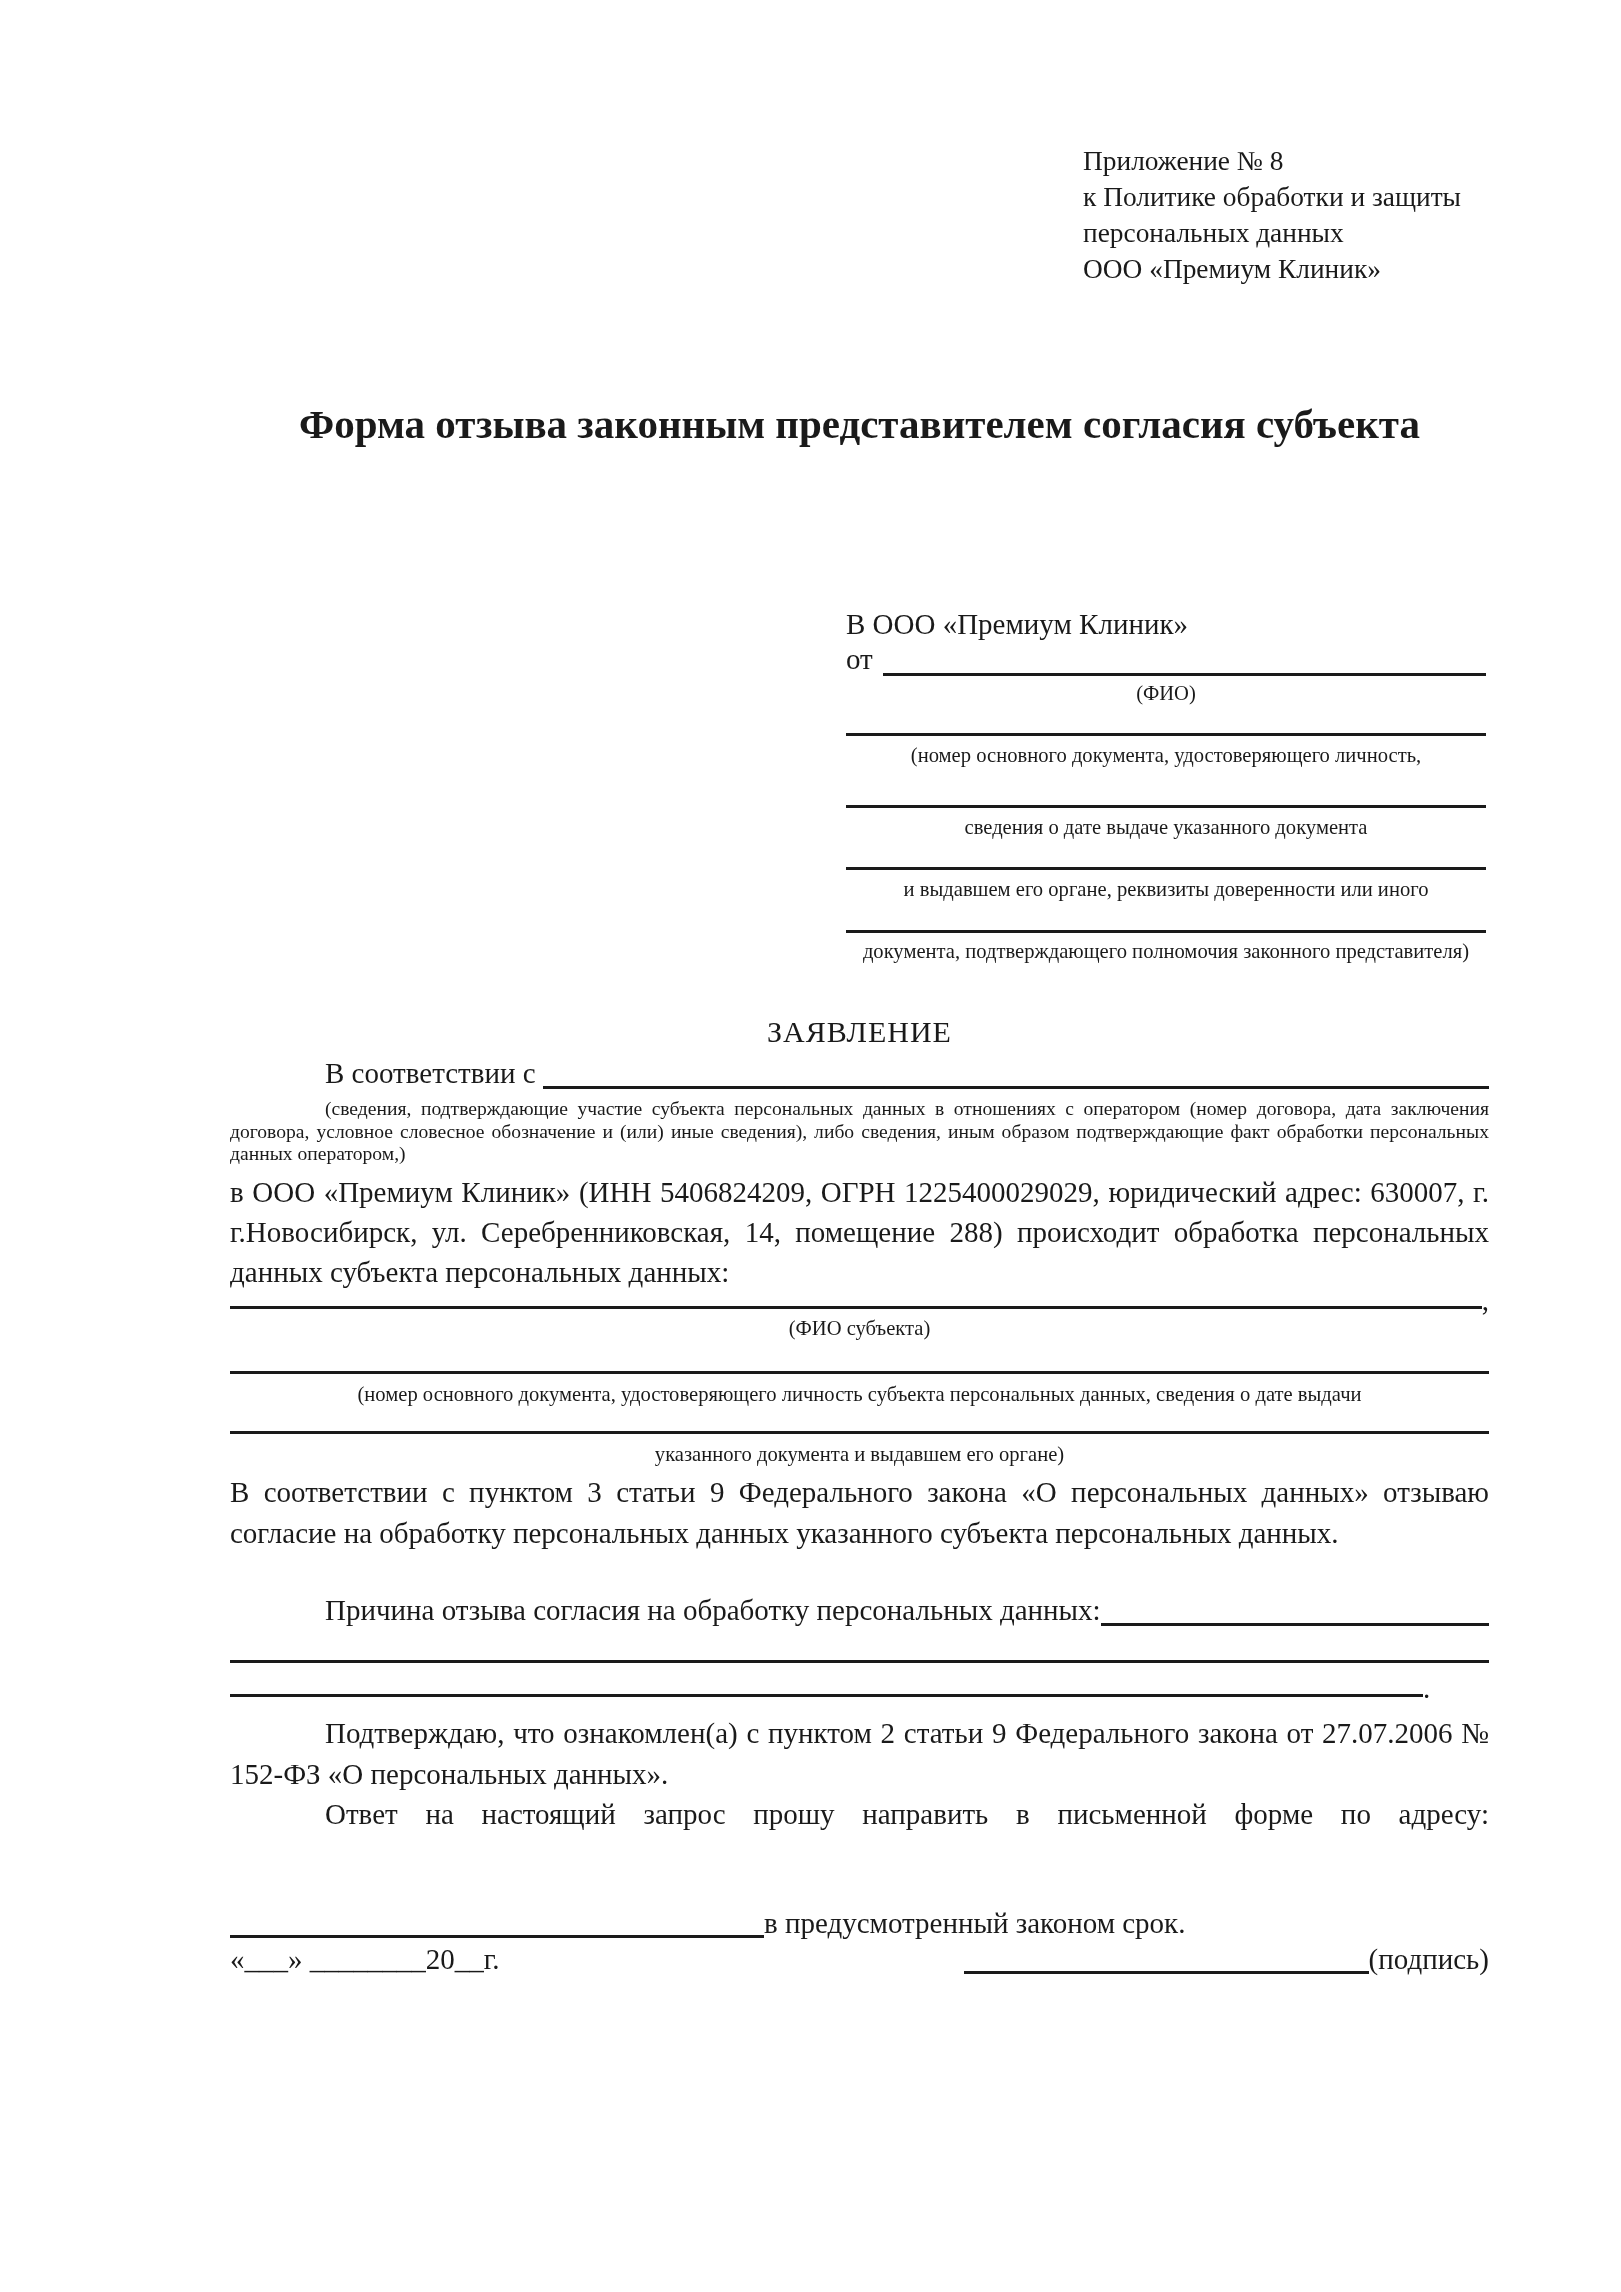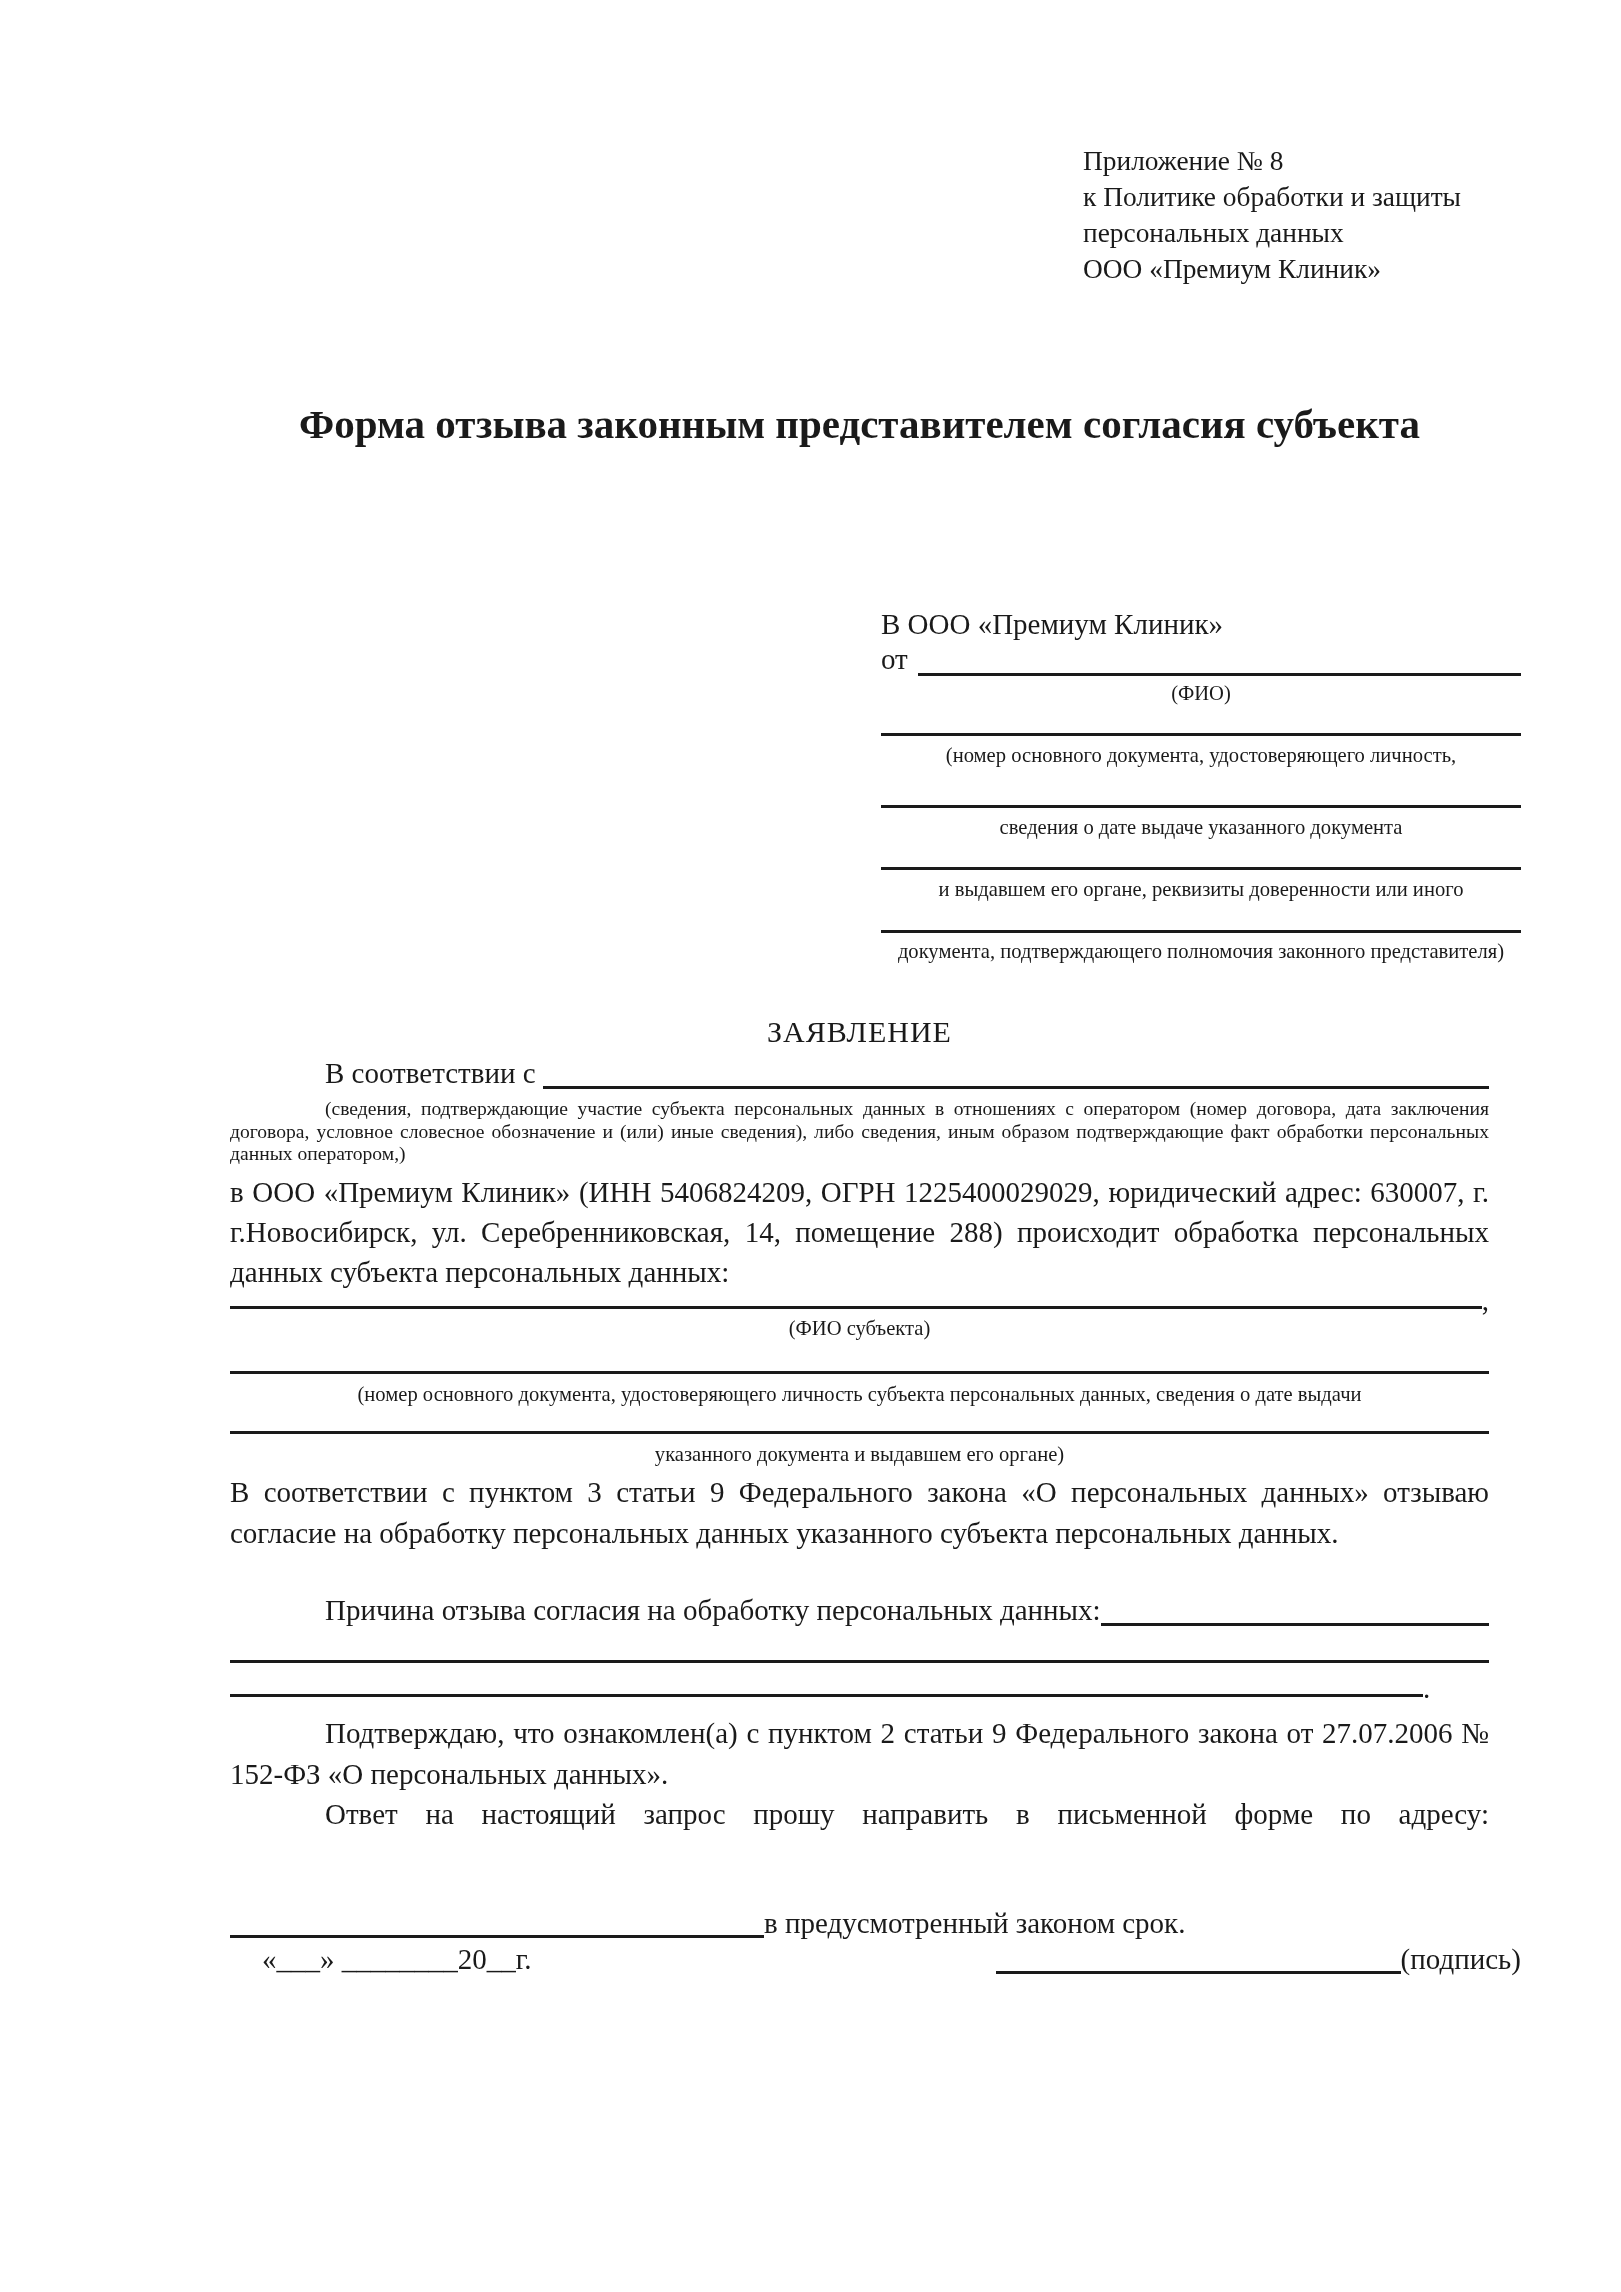--- a/index.html
+++ b/index.html
@@ -12,21 +12,21 @@
   .uline { border-bottom:3.9px solid #1a1a1a; }
   .cap { font-size:20.6px; line-height:23.5px; text-align:center; }
 
   .annex { position:absolute; left:1083px; top:143px; font-size:27.4px; line-height:36px; }
 
   .title {
     position:absolute; left:230px; top:400px; width:1259px;
     text-align:center; font-weight:bold; font-size:41px; line-height:49px;
   }
 
-  .recipient { position:absolute; left:881px; top:606px; width:640px; }
+  .recipient { position:absolute; left:846px; top:606px; width:640px; }
   .r-to { font-size:29px; line-height:37px; white-space:nowrap; }
   .r-from { display:flex; height:33px; gap:9.8px; }
   .recipient .cap.fio { margin-top:5.9px; }
   .fgroup .uline.g1 { margin-top:27.4px; }
   .fgroup .uline.g2 { margin-top:38px; }
   .fgroup .uline.g3 { margin-top:28px; }
   .fgroup .uline.g4 { margin-top:28px; }
   .fgroup .cap { margin-top:7.8px; }
 
   .zayav { position:absolute; left:230px; top:1015px; width:1259px; text-align:center; font-size:30px; letter-spacing:1px; }
@@ -51,21 +51,21 @@
   .reason3-row { position:absolute; left:230px; top:1666px; width:1259px; height:31px; display:flex; }
   .reason3-row .r3fill { width:1193px; border-bottom:3.9px solid #1a1a1a; }
   .reason3-row .period { align-self:flex-end; line-height:0.55; }
 
   .confirm-para { position:absolute; left:230px; top:1713px; width:1259px; line-height:41px; text-align:justify; text-indent:95px; }
   .reply-line { position:absolute; left:230px; top:1794px; width:1259px; line-height:41px; text-indent:95px; text-align:justify; text-align-last:justify; }
   .reply-tail-row { position:absolute; left:230px; top:1911px; width:1259px; height:27.4px; display:flex; }
   .reply-tail-row .addr { width:534px; border-bottom:3.9px solid #1a1a1a; }
   .reply-tail-row .tail { align-self:flex-end; line-height:1.0; white-space:nowrap; }
 
-  .footer-row { position:absolute; left:230px; top:1937px; width:1259px; height:37px; display:flex; justify-content:space-between;margin-left:32px; }
+  .footer-row { position:absolute; left:230px; top:1937px; width:1259px; height:37px; display:flex; justify-content:space-between; }
   .footer-row .date { align-self:flex-end; line-height:1.0; white-space:nowrap; }
   .sig-group { display:flex; }
   .sig-fill { width:405px; border-bottom:3.9px solid #1a1a1a; }
   .sig-cap { align-self:flex-end; line-height:1.0; white-space:nowrap; }
 </style>
 </head>
 <body>
 
 <div class="page">
 

